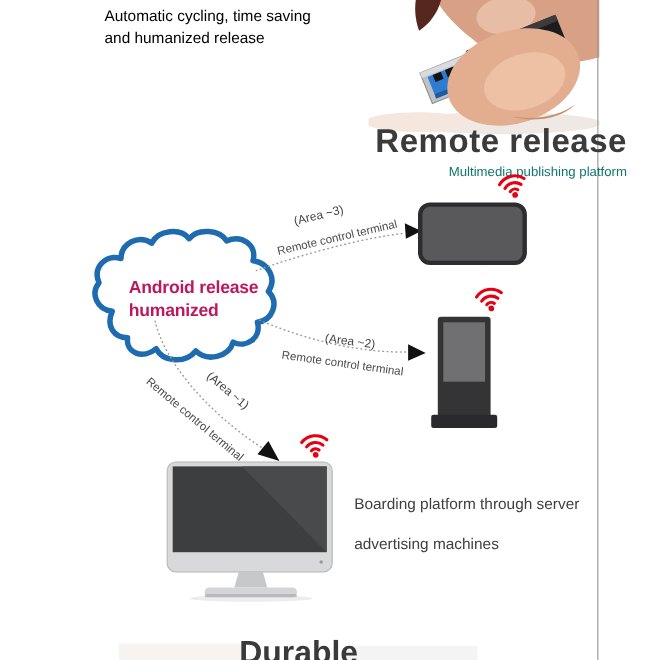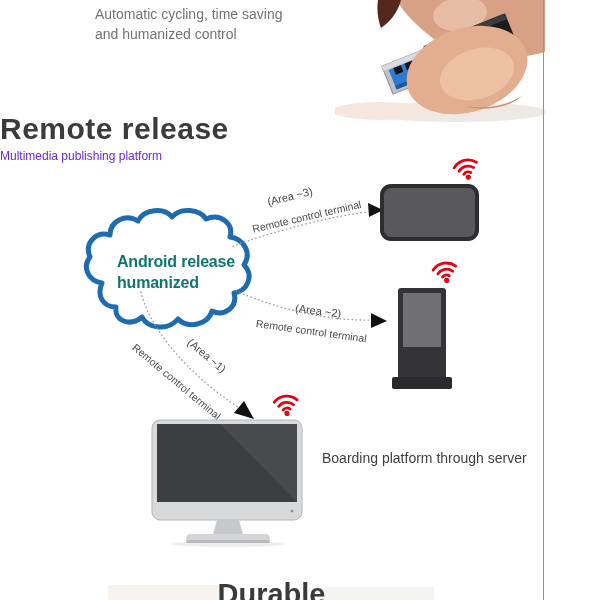--- a/index.html
+++ b/index.html
@@ -2,32 +2,32 @@
 <html><head>
 <meta charset="utf-8">
 <style>
   html,body{margin:0;padding:0;background:#ffffff;}
   #screen{position:relative;width:600px;height:600px;background:#ffffff;overflow:hidden;
           font-family:"Liberation Sans", sans-serif;}
   .abs{position:absolute;}
   .nowrap{white-space:nowrap;}
 
   
-  .feature{left:95px;top:4px;font-size:14px;line-height:20px;color:#737373;}
+  .feature{left:95px;top:4px;font-size:14px;line-height:20px;color:#000000;}
 
   
   .page-border{left:543px;top:0;width:1px;height:600px;background:#969696;}
 
   
-  .title-wrap{left:0;top:112px;width:570px;text-align:left;}
+  .title-wrap{left:0;top:112px;width:570px;text-align:right;}
   .title-wrap h1{margin:0;font-size:30px;font-weight:bold;color:#3b3b3b;letter-spacing:.5px;}
-  .title-wrap .sub{margin-top:3px;font-size:12px;color:#6d28d9;}
+  .title-wrap .sub{margin-top:3px;font-size:12px;color:#0f766e;}
 
   
-  .cloud-label{left:117px;top:251px;font-size:16px;font-weight:bold;color:#0f766e;
+  .cloud-label{left:117px;top:251px;font-size:16px;font-weight:bold;color:#be185d;
                line-height:21px;letter-spacing:-.2px;}
 
   
   .arr-label{font-size:10.5px;color:#4c4c4c;transform-origin:left top;}
   .area-label{font-size:11px;color:#454545;transform-origin:left top;}
   .lbl-area3{left:266px;top:196px;transform:rotate(-14deg);}
   .lbl-rct3{left:251px;top:223px;transform:rotate(-13deg);}
   .lbl-area2{left:296px;top:302px;transform:rotate(7deg);}
   .lbl-rct2{left:257px;top:317px;transform:rotate(8deg);}
   .lbl-area1{left:193px;top:336px;transform:rotate(40deg);}
@@ -50,21 +50,21 @@
   .hint1{left:108px;top:585px;width:112px;height:15px;background:#f6f3f1;}
   .hint2{left:316px;top:587px;width:118px;height:13px;background:#f4f4f3;}
 </style>
 </head>
 <body>
 
 <div id="screen">
 
   <div class="abs feature">
     <div>Automatic cycling, time saving</div>
-    <div>and humanized control</div>
+    <div>and humanized release</div>
   </div>
 
   <svg class="abs" style="left:335px;top:0;" width="210" height="125" viewBox="0 0 210 125">
     <ellipse cx="120" cy="112" rx="92" ry="10" fill="#efe9e5"></ellipse>
     <ellipse cx="45" cy="111" rx="48" ry="9" fill="#f6e7de"></ellipse>
 
     <path d="M62 0 L210 0 L210 52 C168 64 118 56 95 36 C80 24 68 12 62 0 Z" fill="#d8a084"></path>
     <ellipse cx="125" cy="14" rx="27" ry="17" fill="#e7bda6" transform="rotate(-8 125 14)"></ellipse>
 
     <path d="M43 0 L66 0 C63 12 55 22 46 28 C42 17 42 7 43 0 Z" fill="#55271d"></path>
@@ -169,19 +169,20 @@
     <g stroke="#e60012" stroke-width="2.8" fill="none" stroke-linecap="round">
       <path d="M 3.5 10 A 16 16 0 0 1 26.5 10"></path>
       <path d="M 7.5 14.5 A 10.5 10.5 0 0 1 22.5 14.5"></path>
       <path d="M 11.5 18.5 A 5 5 0 0 1 18.5 18.5"></path>
     </g>
     <circle cx="15" cy="22.5" r="2.6" fill="#e60012"></circle>
   </svg>
 
   <div class="abs note1">Boarding platform through server</div>
   <div class="abs note2">
+    <div>advertising machines</div>
   </div>
 
   <div class="abs hint1"></div>
   <div class="abs hint2"></div>
   <div class="abs durable">Durable</div>
 
 </div>
 
 </body></html>

